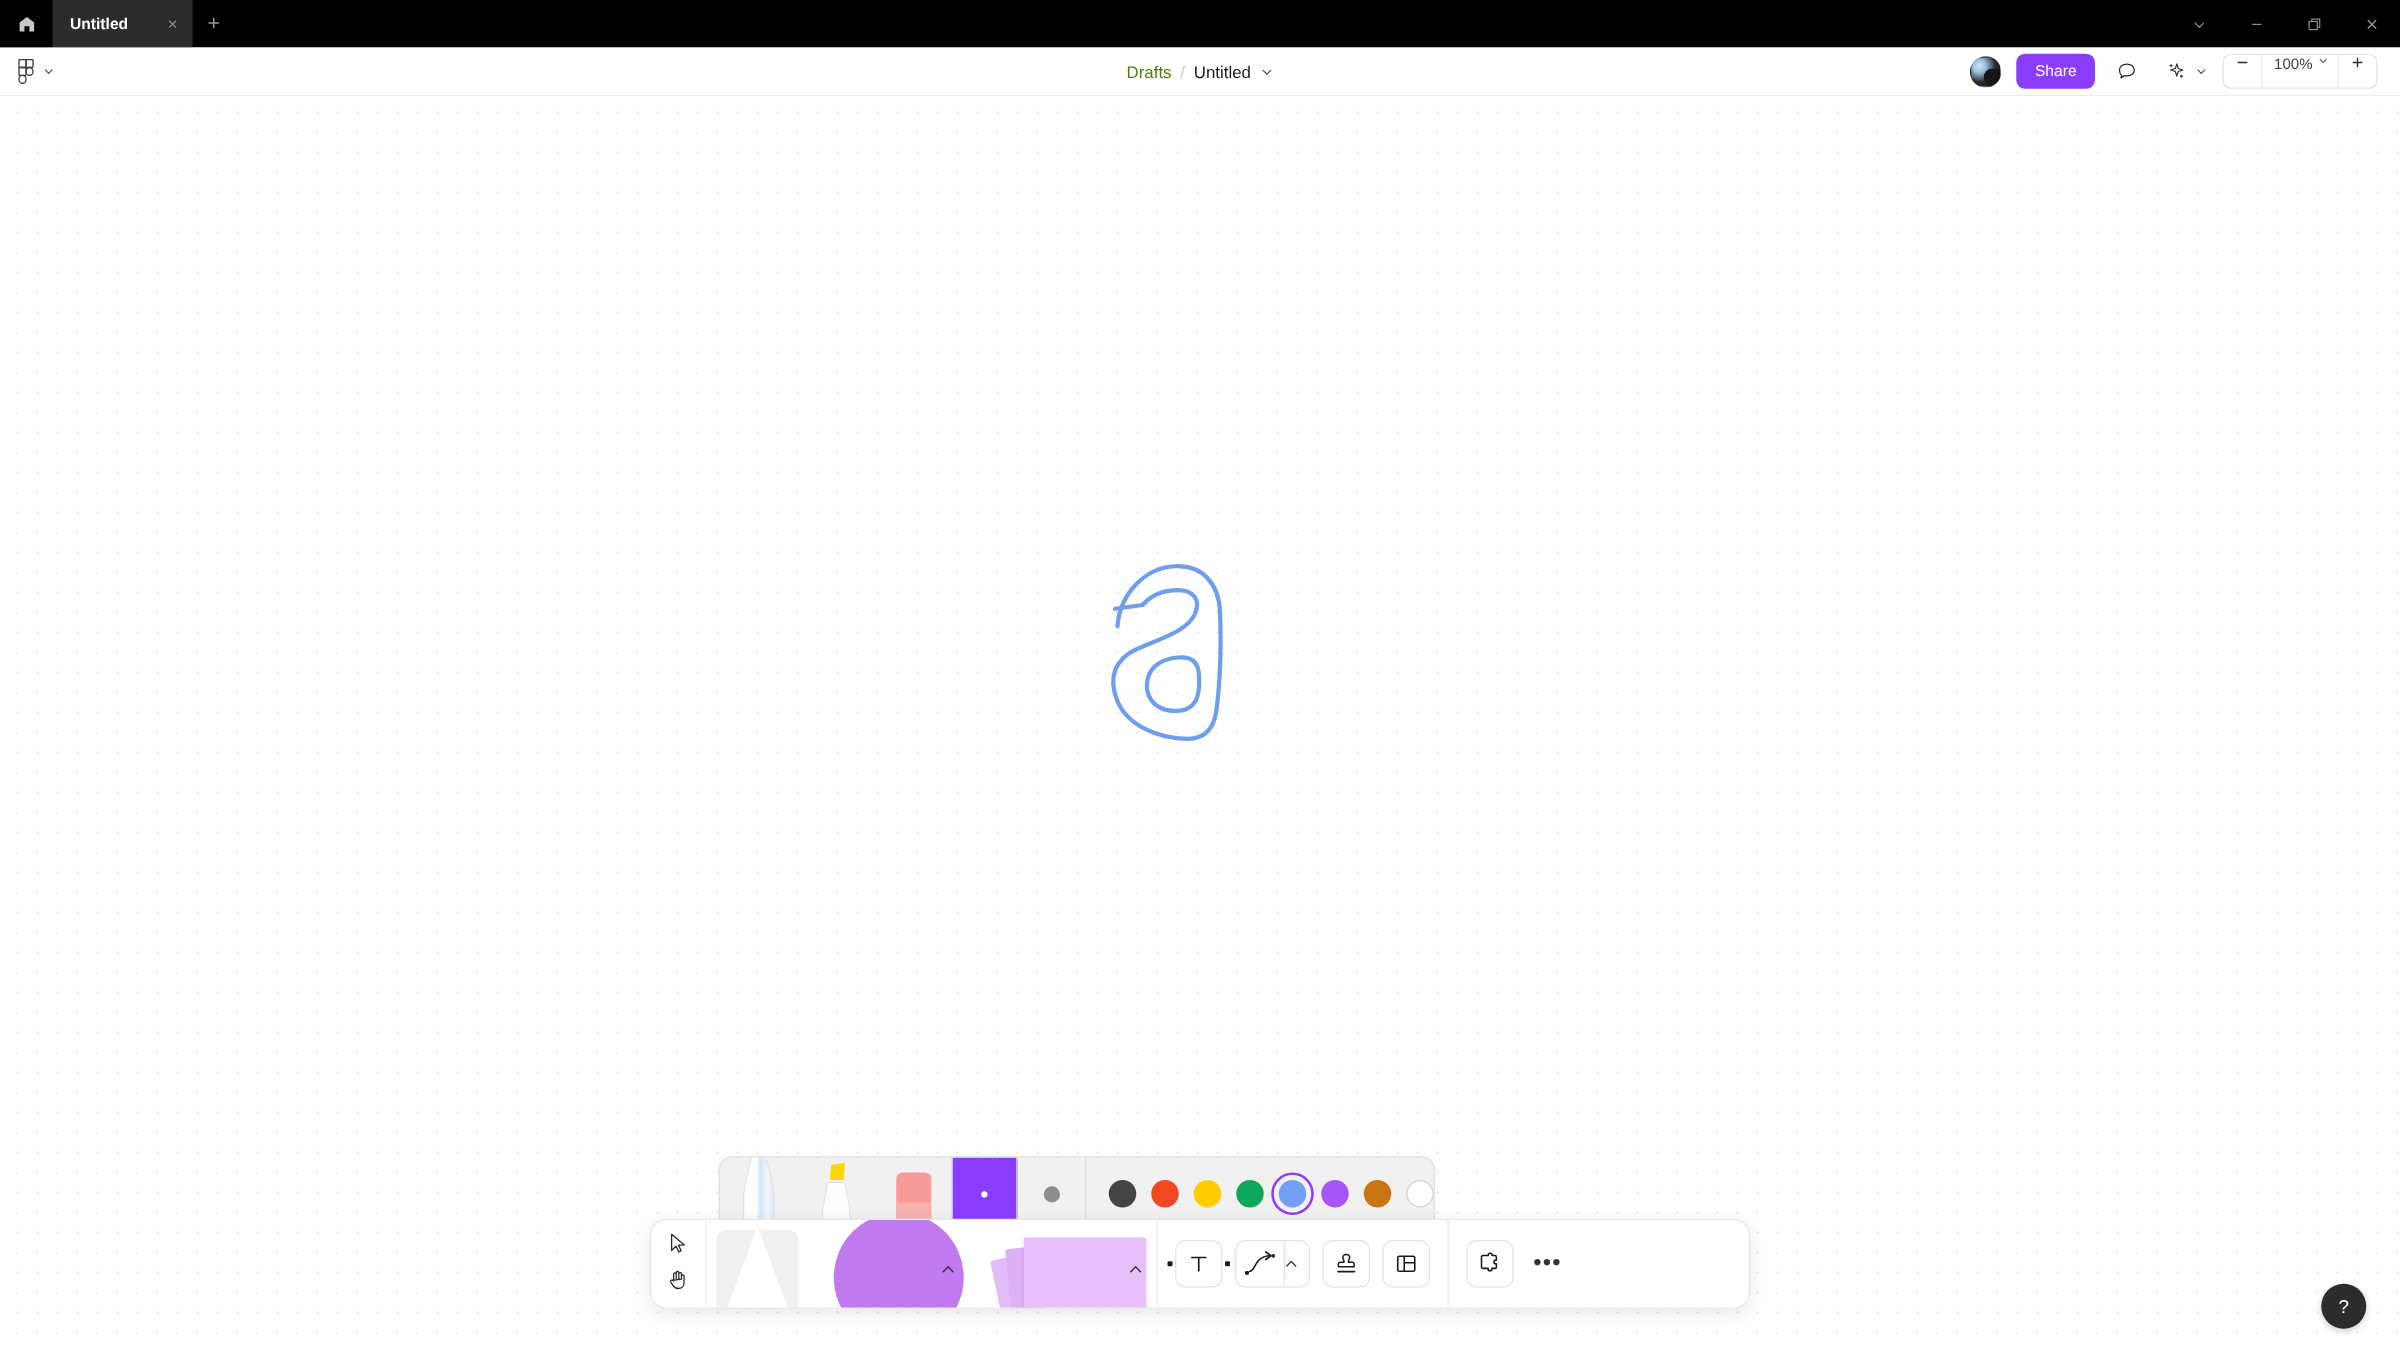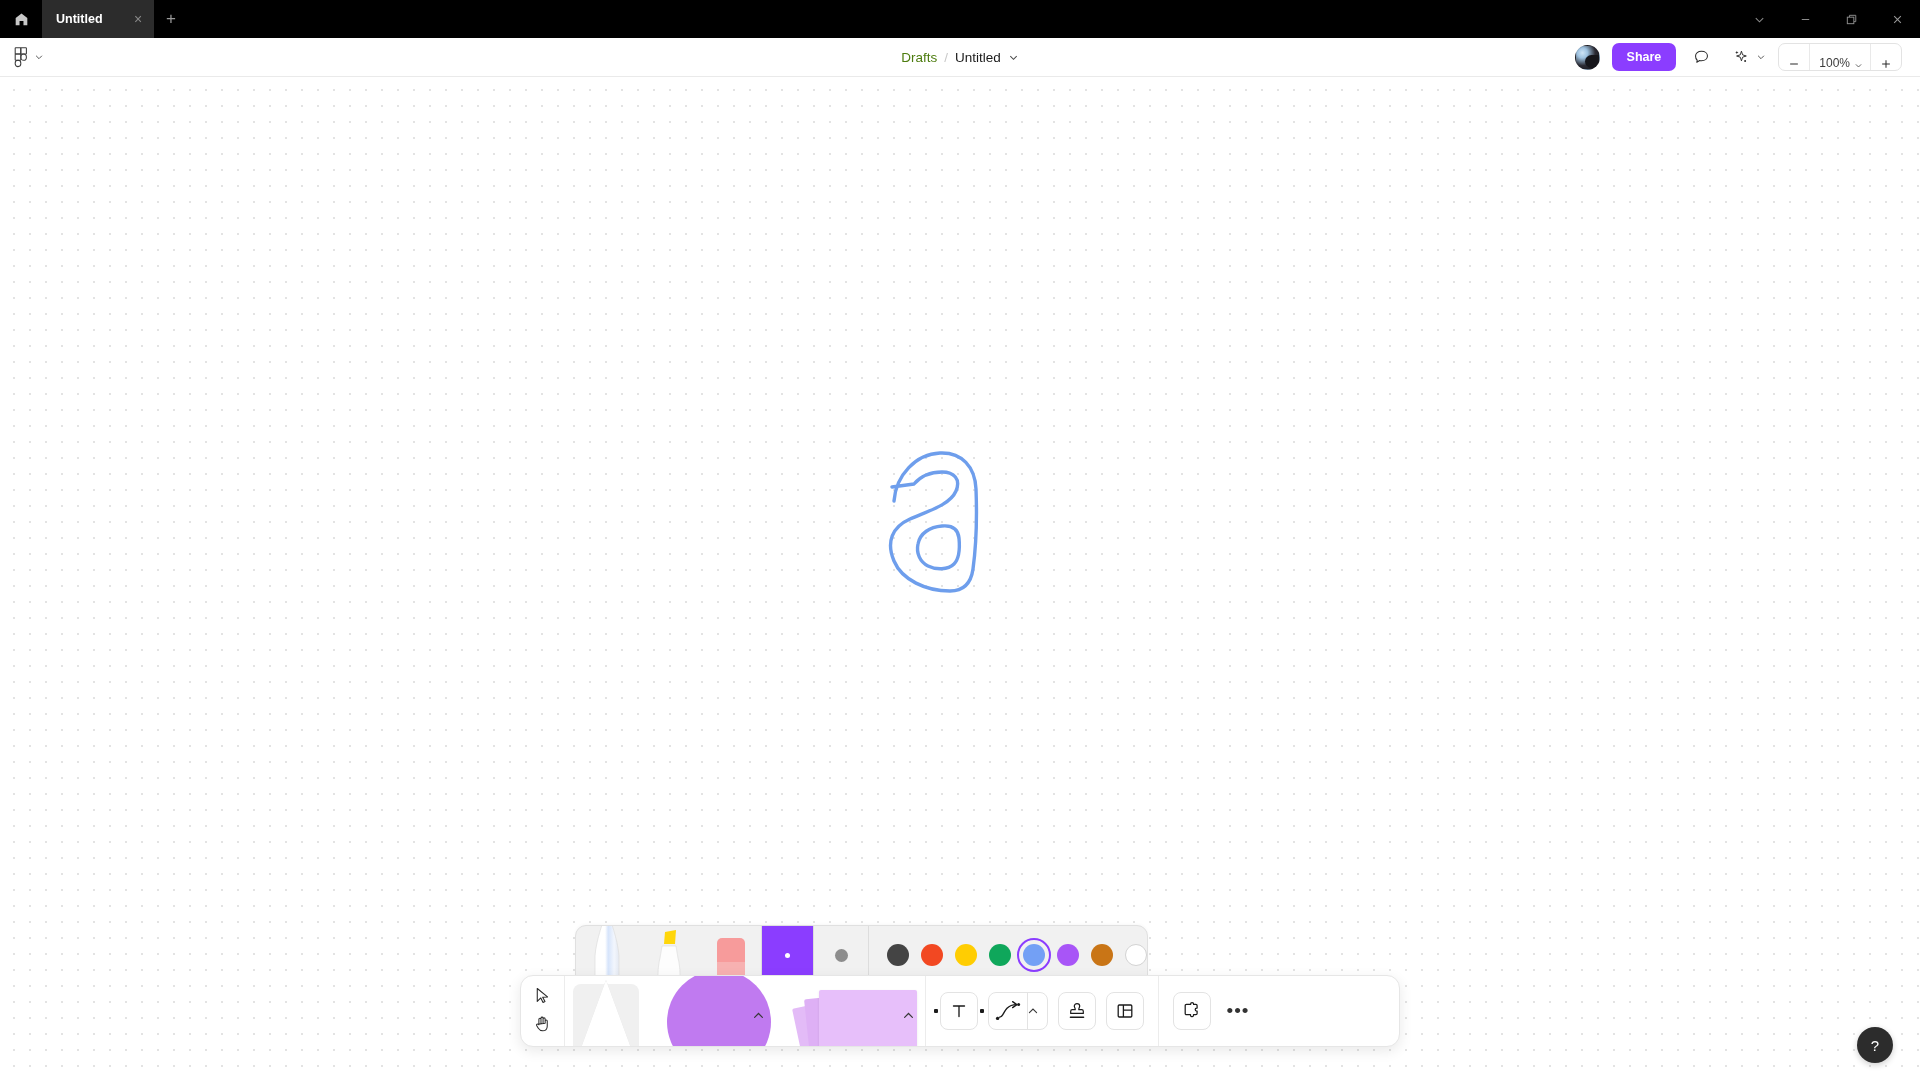--- a/index.html
+++ b/index.html
@@ -83,36 +83,36 @@
     overflow: hidden; position: relative;
   }
   .avatar::after {
     content: ""; position: absolute;
     left: 42%; top: 40%; width: 60%; height: 60%;
     border-radius: 50% 0 50% 50%;
     background: #15151a;
   }
   .share-btn {
     background: #8b3dff; color: #fff;
-    font-size: 12.5px; font-weight: 700;
+    font-size: 12.5px; font-weight: 400;
     height: 28px; padding: 0 15px; border-radius: 7px;
     display: flex; align-items: center;
   }
   .icon-btn {
     width: 27px; height: 27px;
     display: flex; align-items: center; justify-content: center;
     color: #2b2b2b;
   }
   .ai-group { display: flex; align-items: center; gap: 2px; }
   .zoom-ctrl {
     display: flex; align-items: center;
     border: 1px solid #e3e3e3; border-radius: 7px; height: 28px;
     overflow: hidden;
   }
-  .zoom-ctrl > div { display: flex; align-items: flex-end; justify-content: center; height: 100%; }
+  .zoom-ctrl > div { display: flex; align-items: flex-start; justify-content: center; height: 100%; }
   .zoom-minus, .zoom-plus { width: 30px; color: #2b2b2b; font-size: 15px; }
   .zoom-val {
     border-left: 1px solid #e9e9e9; border-right: 1px solid #e9e9e9;
     padding: 0 7px 0 9px; gap: 4px; font-size: 12px; color: #3b3b3b;
   }
 
   
   .canvas {
     position: absolute; top: 77px; left: 0;
     width: 1920px; height: 1003px;

